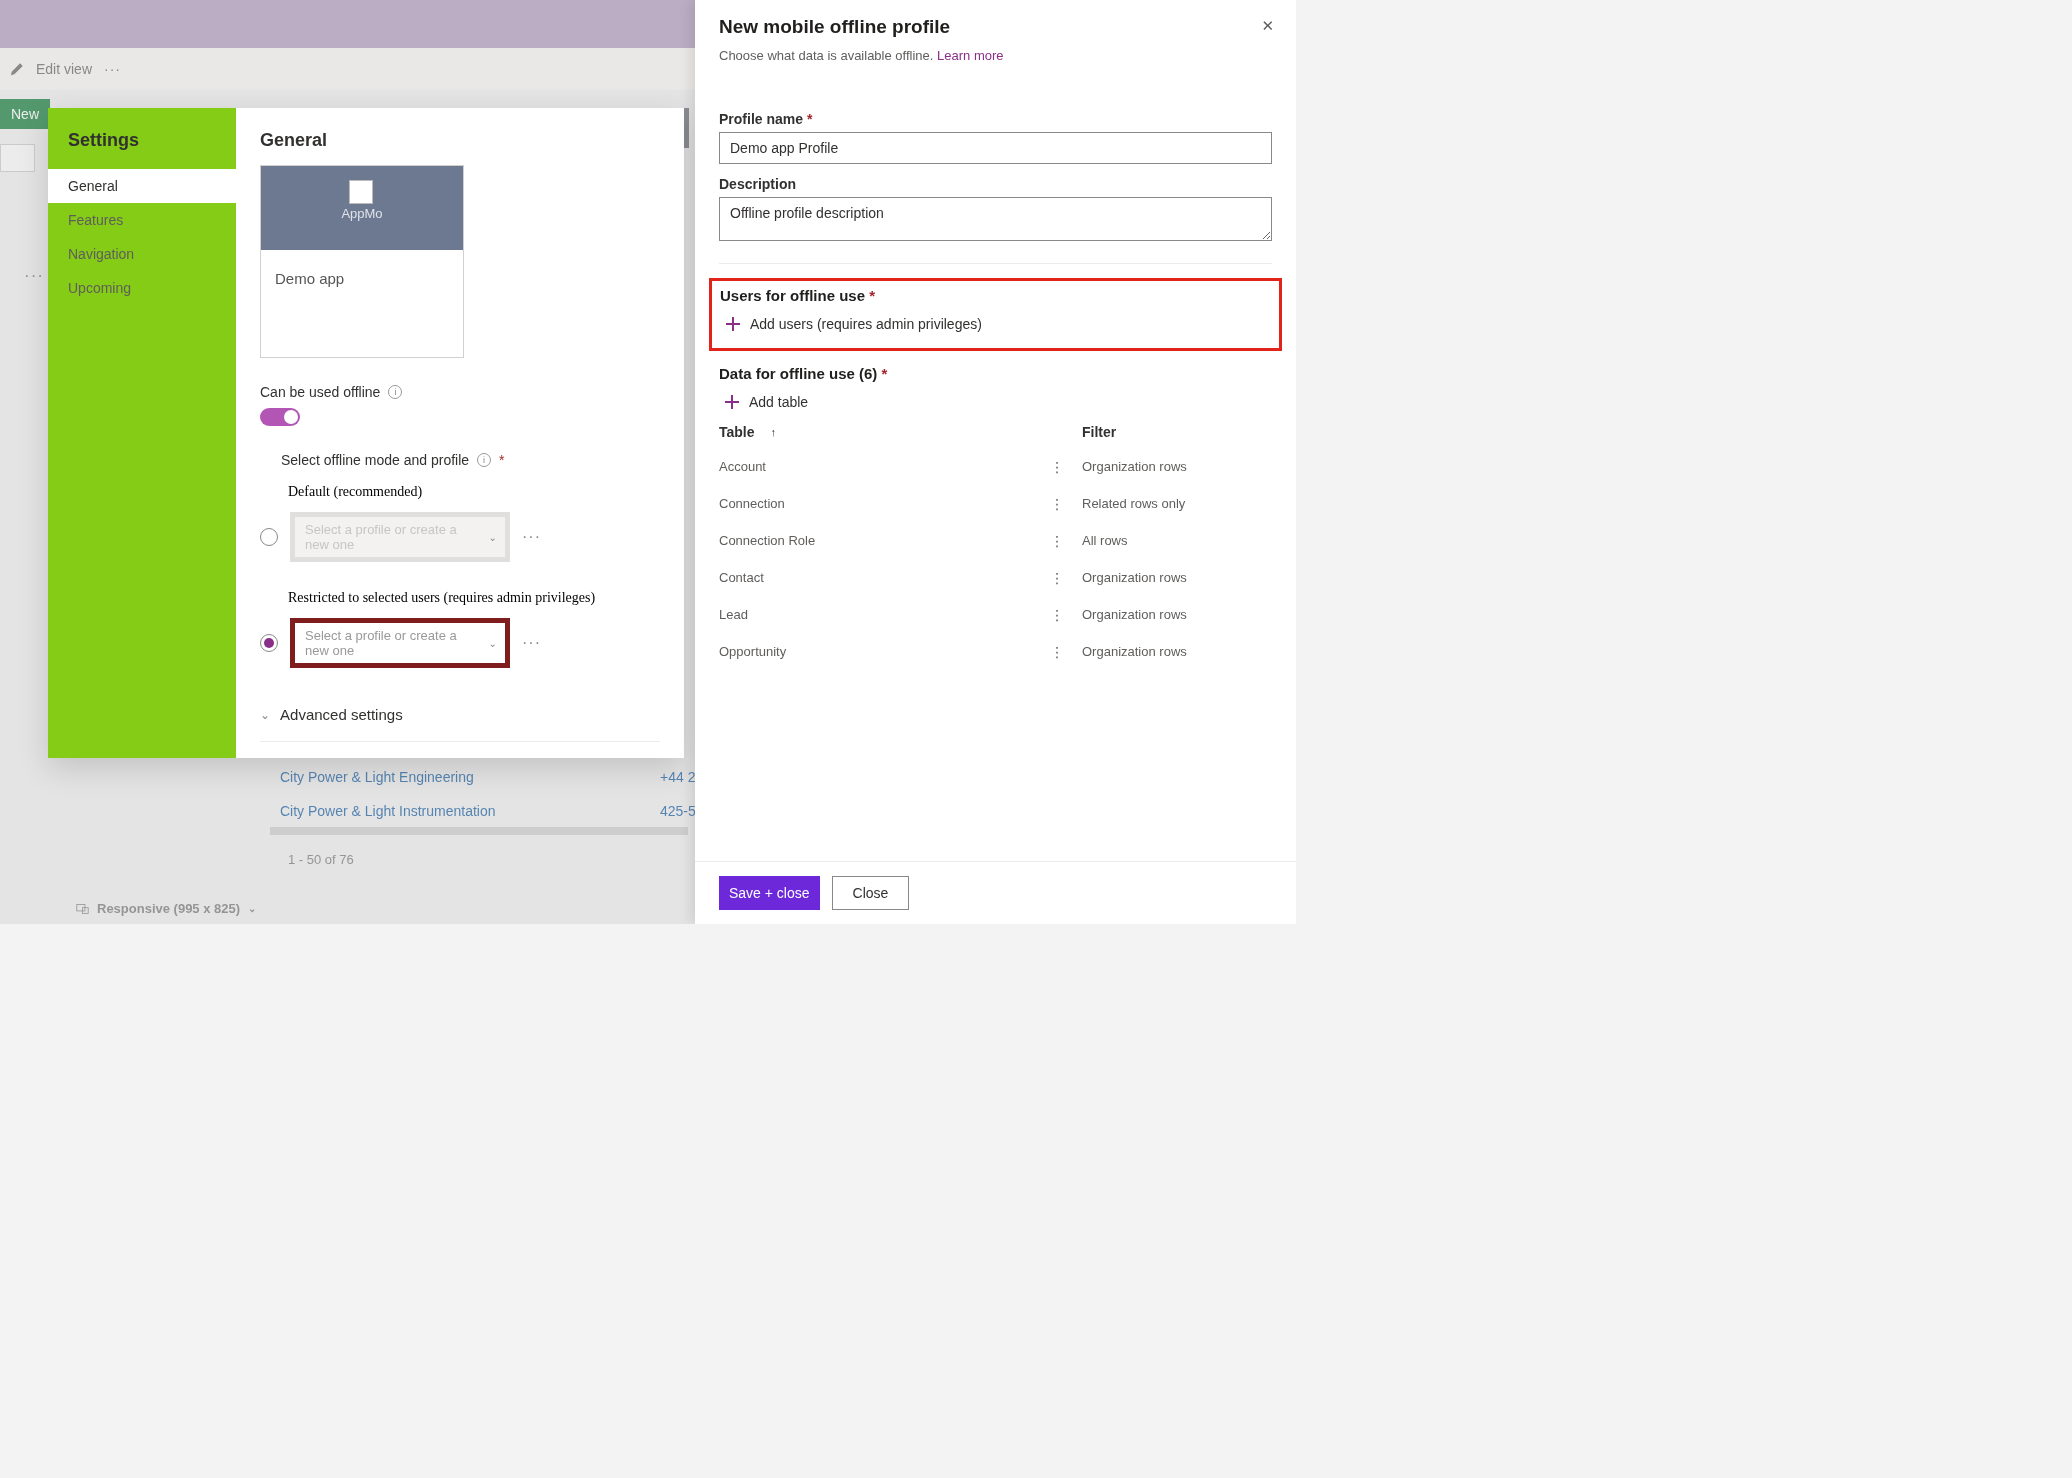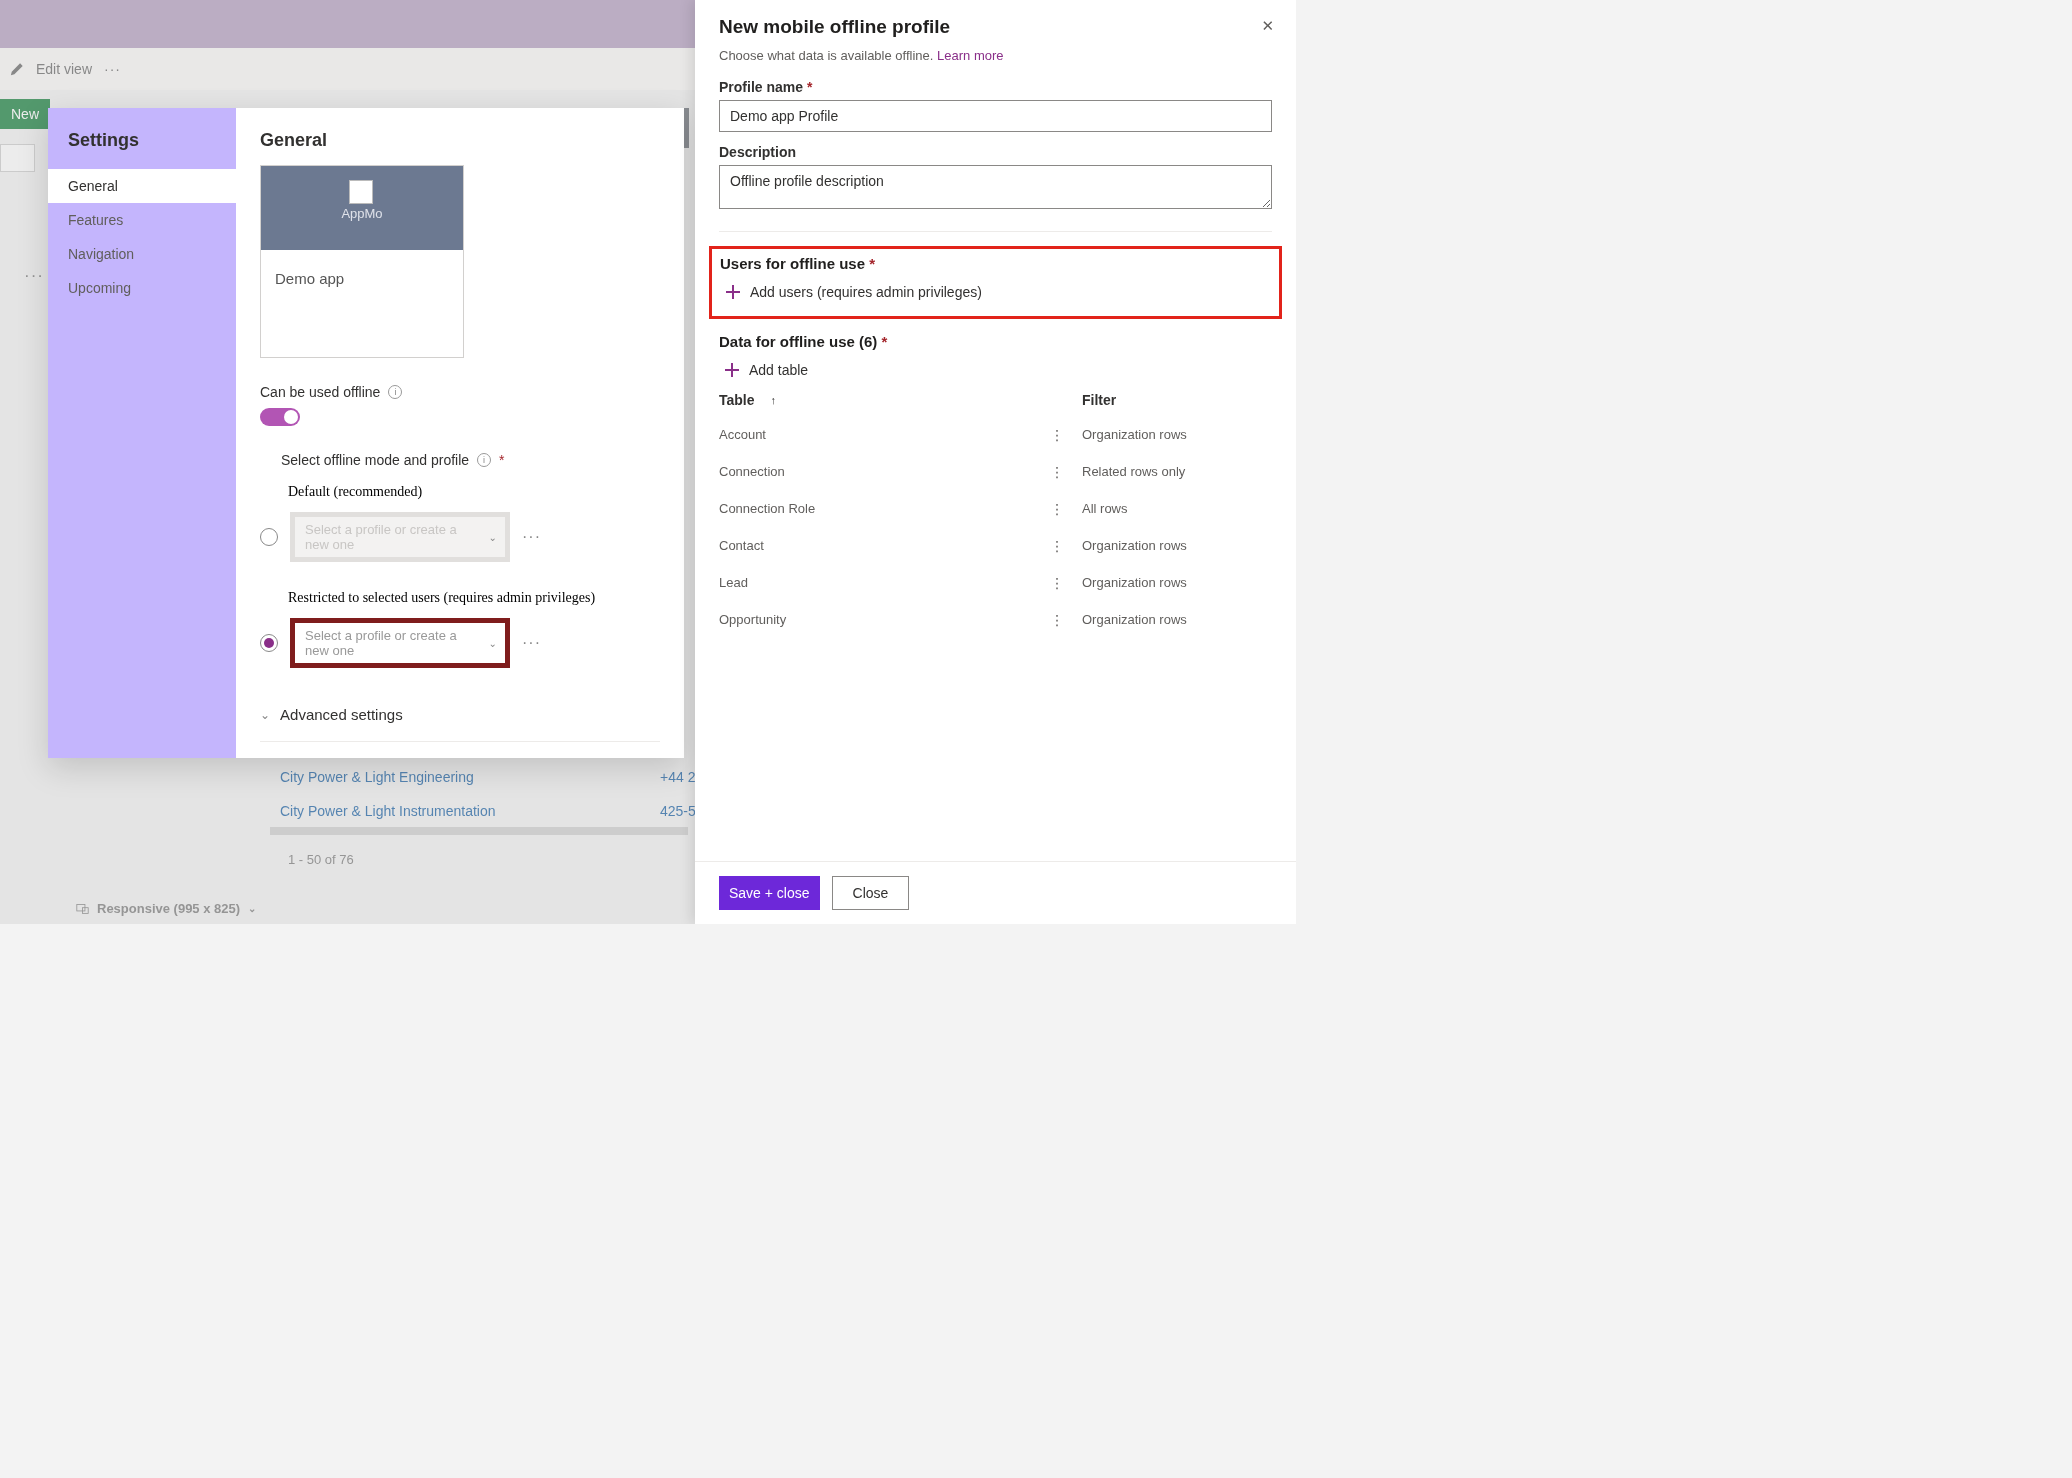--- a/index.html
+++ b/index.html
@@ -16,21 +16,21 @@
 .new-btn { position: absolute; top: 99px; left: 0; background: #15803d; color: #fff; padding: 7px 11px; font-size: 14px; border: none; }
 .search-input-bg { position: absolute; top: 144px; left: 0; width: 35px; height: 28px; background: #fff; border: 1px solid #ccc; }
 
 .dots-left { position: absolute; top: 266px; left: 24px; color: #777; font-size: 17px; letter-spacing: 1px; }
 
 
 .bg-dim { position: absolute; top: 0; left: 0; width: 100%; height: 100%; background: rgba(200,200,200,0.35); pointer-events: none; }
 
 
 .settings-modal { position: absolute; top: 108px; left: 48px; width: 636px; height: 650px; background: #fff; box-shadow: 0 10px 30px rgba(0,0,0,0.15); display: flex; }
-.settings-sidebar { width: 188px; background: #c4b5fd; padding-top: 0; }
+.settings-sidebar { width: 188px; background: #84cc16; padding-top: 0; }
 .settings-sidebar h2 { font-size: 18px; font-weight: 600; padding: 22px 20px 18px; color: #323130; }
 .settings-nav-item { padding: 9px 20px; font-size: 14px; color: #605e5c; cursor: pointer; }
 .settings-nav-item.active { background: #fff; color: #323130; }
 .settings-body { flex: 1; padding: 22px 24px; overflow: auto; }
 .settings-body h3 { font-size: 18px; font-weight: 600; color: #323130; margin-bottom: 14px; }
 .app-tile { width: 204px; border: 1px solid #d2d0ce; }
 .app-tile-head { height: 84px; background: #6c7991; display: flex; align-items: center; justify-content: center; color: #e5e5e5; font-size: 13px; position: relative; }
 .app-tile-head .broken-img { width: 24px; height: 24px; background: #fff; border: 1px solid #bbb; position: absolute; top: 14px; left: 88px; }
 .app-tile-head .placeholder-txt { position: absolute; top: 40px; font-size: 13px; color: #dfe2ea; }
 .app-tile-title { padding: 20px 14px 70px; font-size: 15px; color: #555; }
@@ -66,21 +66,21 @@
 .bg-count { position: absolute; top: 852px; left: 288px; font-size: 13px; color: #7a7a7a; }
 .bg-footer { position: absolute; bottom: 8px; left: 76px; font-size: 13px; color: #7a7a7a; display: flex; align-items: center; gap: 8px; font-weight: bold; }
 
 
 .flyout { position: absolute; top: 0; right: 0; width: 601px; height: 100%; background: #fff; box-shadow: -4px 0 12px rgba(0,0,0,0.1); display: flex; flex-direction: column; }
 .flyout-head { padding: 16px 24px 10px; position: relative; }
 .flyout-head h1 { font-size: 19px; font-weight: 600; color: #201f1e; }
 .flyout-head .close-x { position: absolute; top: 18px; right: 22px; font-size: 15px; color: #605e5c; cursor: pointer; line-height: 1; }
 .flyout-sub { font-size: 13px; color: #605e5c; padding: 0 24px 12px; }
 .flyout-sub a { color: #8a2f89; text-decoration: none; }
-.flyout-body { padding: 4px 24px; flex: 1; overflow: auto; }
+.flyout-body { padding: 4px 24px; flex: 1; overflow: auto; margin-top: 32px; }
 .fld-label { font-size: 14px; color: #323130; font-weight: 600; margin-bottom: 5px; display: block; }
 .fld-input { width: 100%; border: 1px solid #8a8886; padding: 7px 10px; font-size: 14px; color: #323130; }
 textarea.fld-input { height: 44px; resize: vertical; font-family: inherit; }
 .divider { border-top: 1px solid #edebe9; margin: 18px 0 14px; }
 .section-h { font-size: 15px; font-weight: 600; color: #201f1e; margin-bottom: 8px; }
 .add-link { display: flex; align-items: center; gap: 10px; font-size: 14px; color: #323130; padding: 4px 0 4px 6px; cursor: pointer; }
 .plus-ic { width: 14px; height: 14px; position: relative; }
 .plus-ic::before, .plus-ic::after { content: ""; position: absolute; background: #8a2f89; }
 .plus-ic::before { left: 6px; top: 0; width: 1.6px; height: 14px; }
 .plus-ic::after { top: 6px; left: 0; height: 1.6px; width: 14px; }

